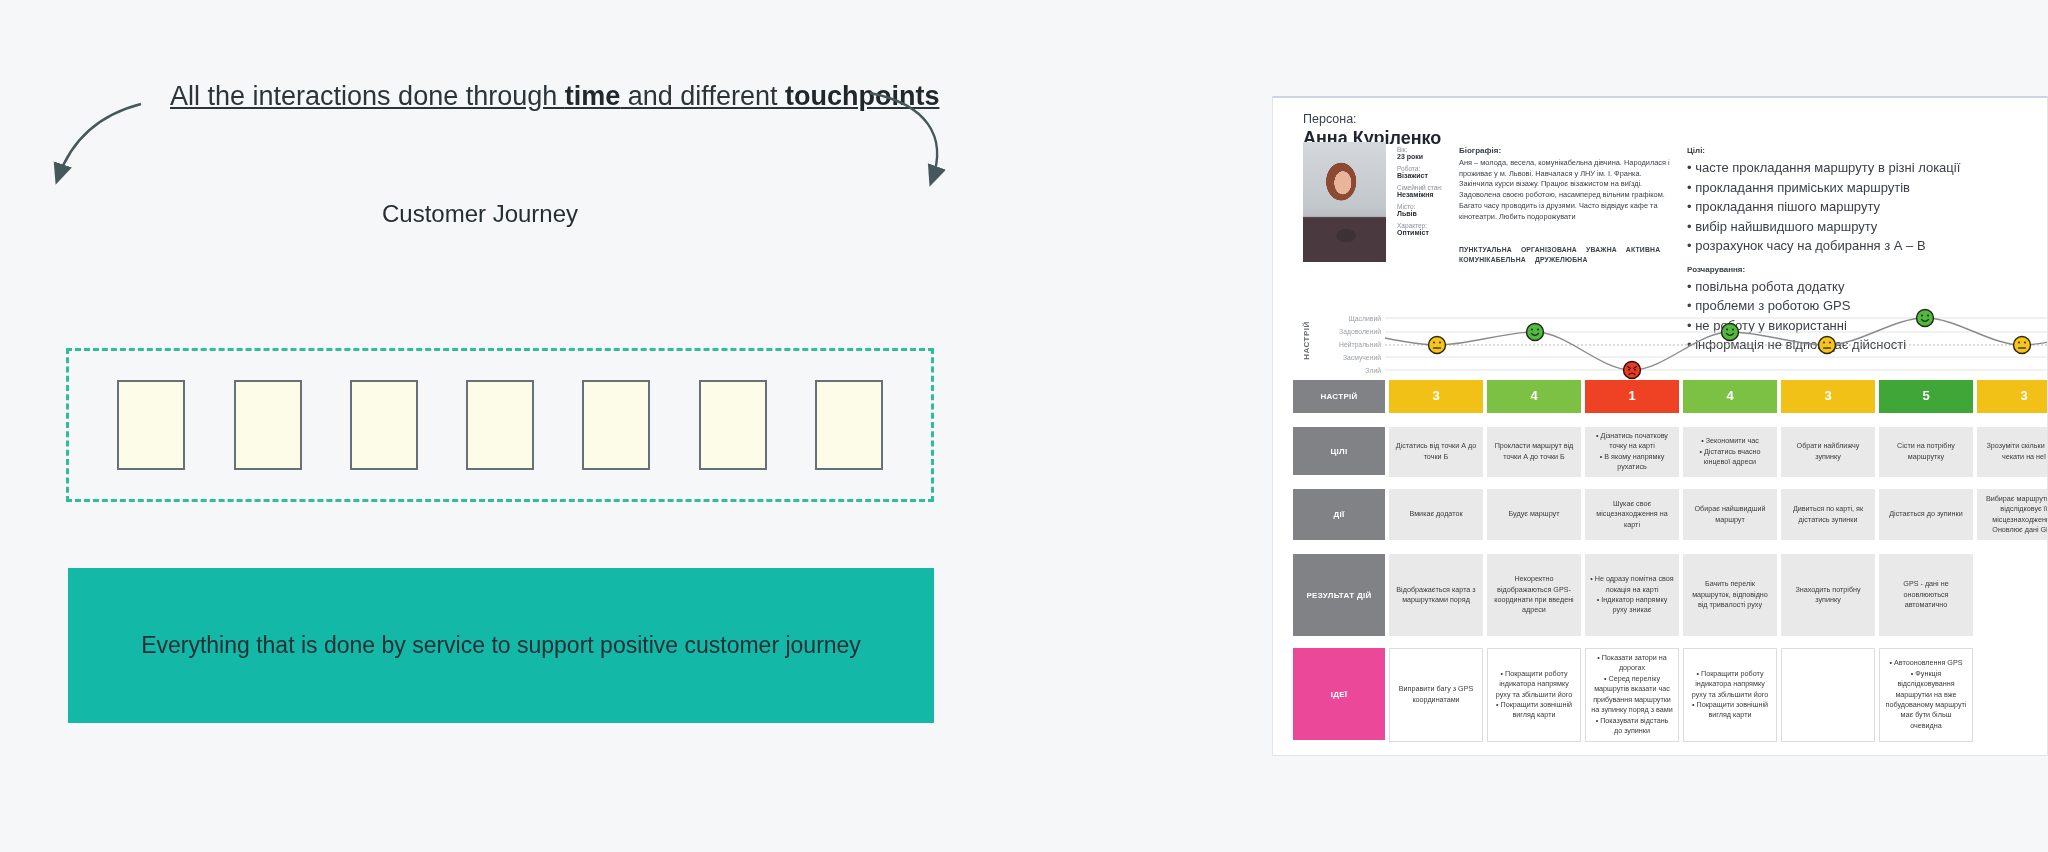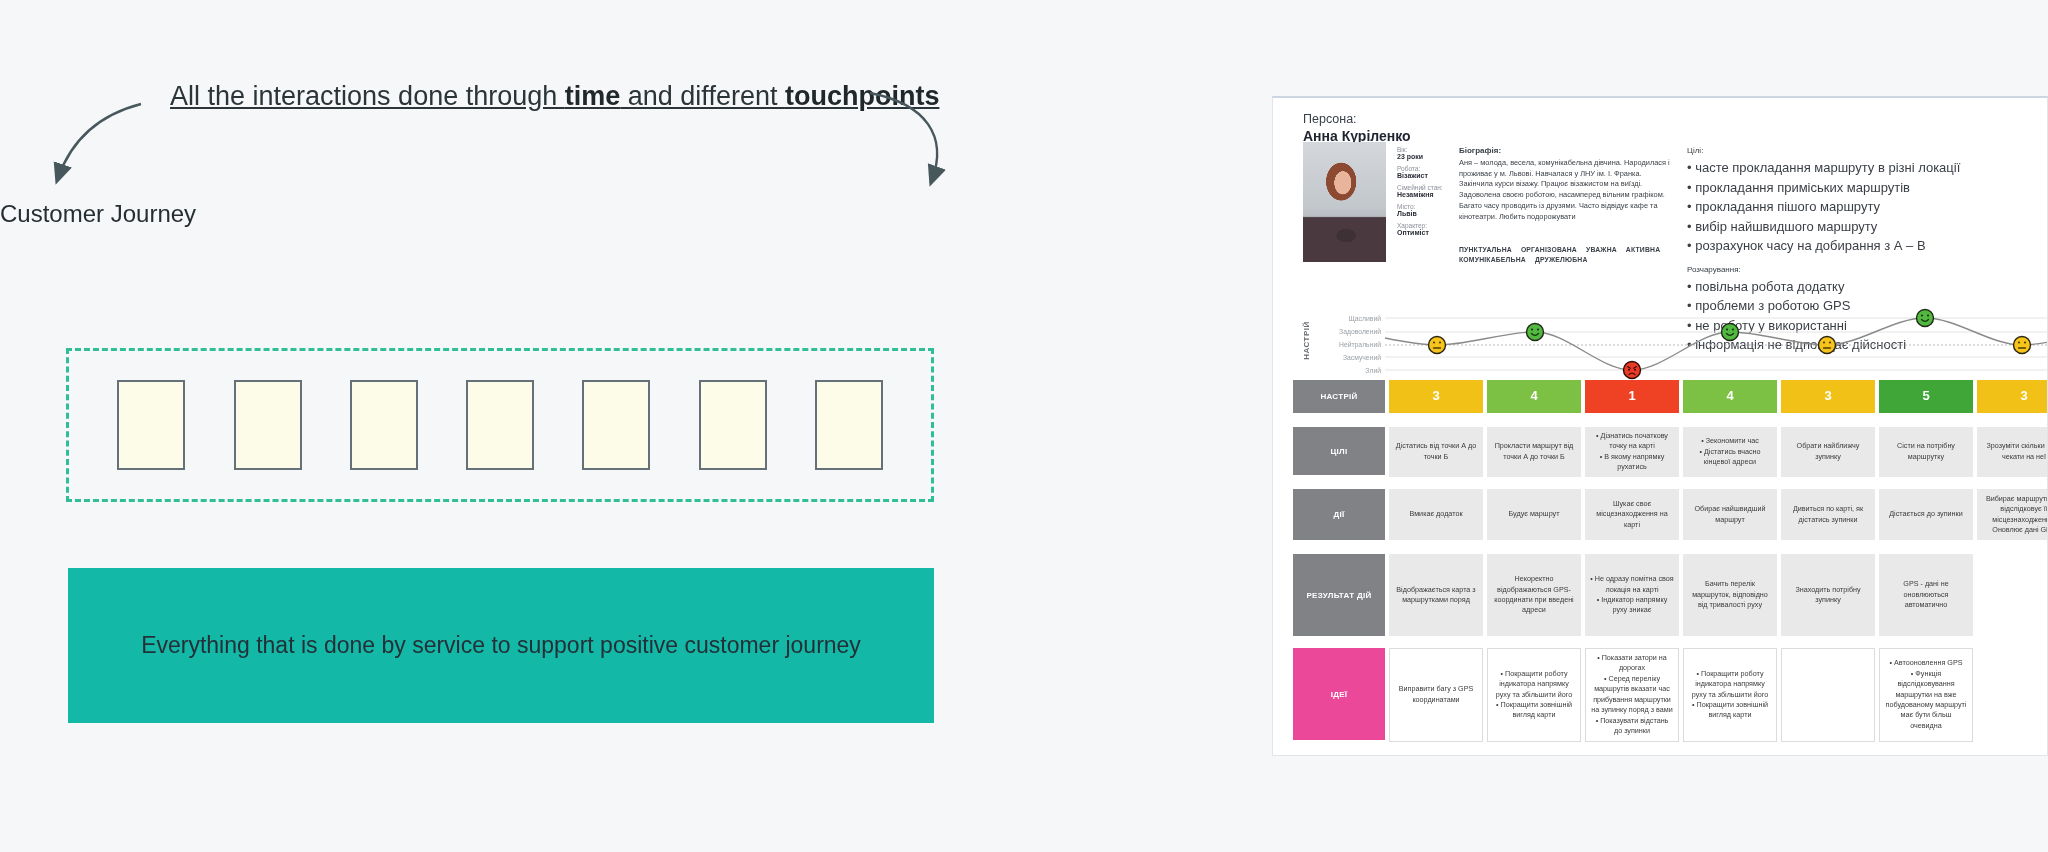--- a/index.html
+++ b/index.html
@@ -3,49 +3,49 @@
 <meta charset="utf-8">
 <style>
   * { margin:0; padding:0; box-sizing:border-box; }
   html,body { width:2048px; height:852px; overflow:hidden; }
   body { background:#f6f7f8; font-family:"Liberation Sans", sans-serif; color:#2b3438; position:relative; }
 
   
   .headline { position:absolute; left:170px; top:81px; font-size:27px; white-space:nowrap; color:#2b3438;text-decoration:underline; }
   .headline .bold { font-weight:700; color:#20282c; }
   .arrows { position:absolute; left:0; top:0; width:1000px; height:300px; }
-  .section-title { position:absolute; left:0; top:200px; width:960px; font-size:24px; color:#252e32; }
+  .section-title { position:absolute; left:0; top:200px; width:960px; text-align:center; font-size:24px; color:#252e32; }
   .touch-strip { position:absolute; left:66px; top:348px; width:868px; height:154px; border:3px dashed #2fbe98; display:flex; align-items:center; justify-content:space-evenly; }
   .sq { width:68px; height:90px; background:#fdfce9; border:2px solid #667079; }
   .banner { position:absolute; left:68px; top:568px; width:866px; height:155px; background:#14b8a6; display:flex; align-items:center; justify-content:center; }
   .banner-text { font-size:23px; color:#233038; }
 
   
   .doc { position:absolute; left:1272px; top:96px; width:776px; height:660px; background:#ffffff; border:1px solid #e2e4e7; border-top:2px solid #ccd6e2; overflow:hidden; }
   .doc .persona-label { position:absolute; left:30px; top:14px; font-size:12.5px; color:#3a4049; }
-  .doc .persona-name  { position:absolute; left:30px; top:30px; font-size:14px; font-weight:700; color:#1f2430; }
+  .doc .persona-name  { position:absolute; left:30px; top:30px; font-size:18px; font-weight:700; color:#1f2430; }
   .photo { position:absolute; left:30px; top:44px; width:83px; height:120px;
     background:
       radial-gradient(ellipse 16px 11px at 52% 78%, #3d3136 0 60%, transparent 62%),
       linear-gradient(180deg, transparent 62%, #4a3a40 63%),
       radial-gradient(ellipse 14px 19px at 48% 34%, #e9b49c 0 60%, transparent 62%),
       radial-gradient(ellipse 24px 30px at 46% 33%, #8d4a33 0 62%, transparent 64%),
       linear-gradient(180deg, #d4d7db 0%, #c2c7cc 55%, #8d8288 100%);
   }
   .attrs { position:absolute; left:124px; top:48px; width:58px; }
   .attr { margin-bottom:5px; }
   .attr .lab { display:block; font-size:6.5px; color:#8a8f98; }
   .attr .val { display:block; font-size:7px; font-weight:700; color:#2b2f38; }
   .bio { position:absolute; left:186px; top:48px; width:214px; }
   .bio-title { font-size:8px; font-weight:700; color:#3a4049; margin-bottom:3px; }
   .bio-text { font-size:7.4px; line-height:1.45; color:#3a3f45; }
   .traits { position:absolute; left:186px; top:148px; width:214px; display:flex; flex-wrap:wrap; gap:3px 9px; }
   .trait { font-size:6.8px; font-weight:700; color:#3a4049; letter-spacing:.2px; }
   .goals { position:absolute; left:414px; top:48px; width:356px; }
-  .g-title { font-size:8px; font-weight:400; color:#3a4049; margin-bottom:3px; }
+  .g-title { font-size:8px; font-weight:700; color:#3a4049; margin-bottom:3px; }
   .g-item { font-size:13px; line-height:1.5; color:#3a3f45; }
   .frus { margin-top:9px; }
 
   
   .mood-chart { position:absolute; left:0; top:200px; width:800px; height:84px; }
   .mood-axis { position:absolute; left:14px; top:14px; height:56px; display:flex; align-items:center; }
   .mood-axis span { font-size:8px; font-weight:700; color:#6a6f76; transform:rotate(-90deg); letter-spacing:.5px; }
   .levels { position:absolute; left:36px; top:14px; width:72px; text-align:right; }
   .levels div { height:13px; font-size:6.8px; color:#9aa0a6; line-height:13px; }
   .mood-svg { position:absolute; left:0; top:0; }

